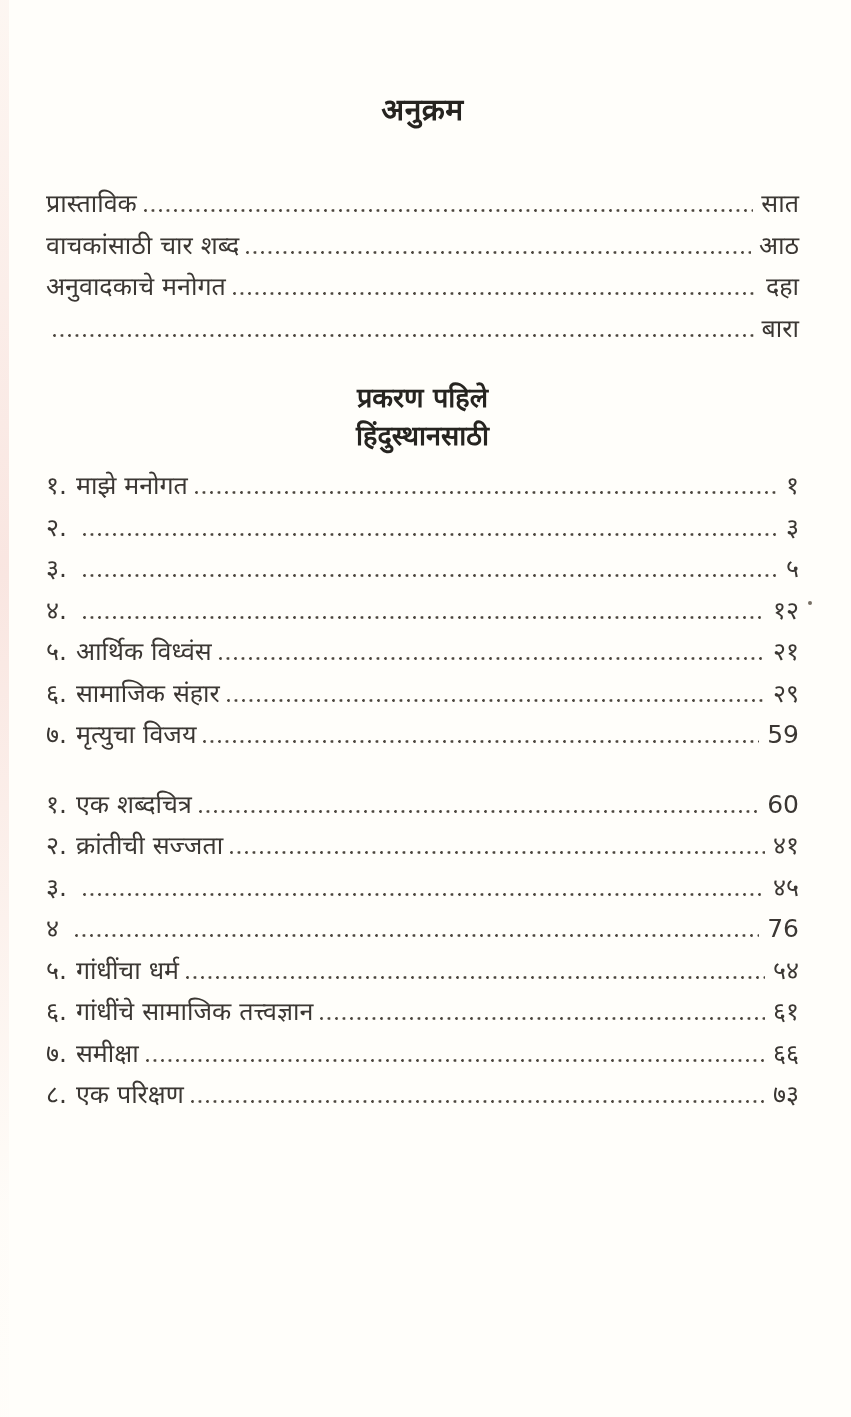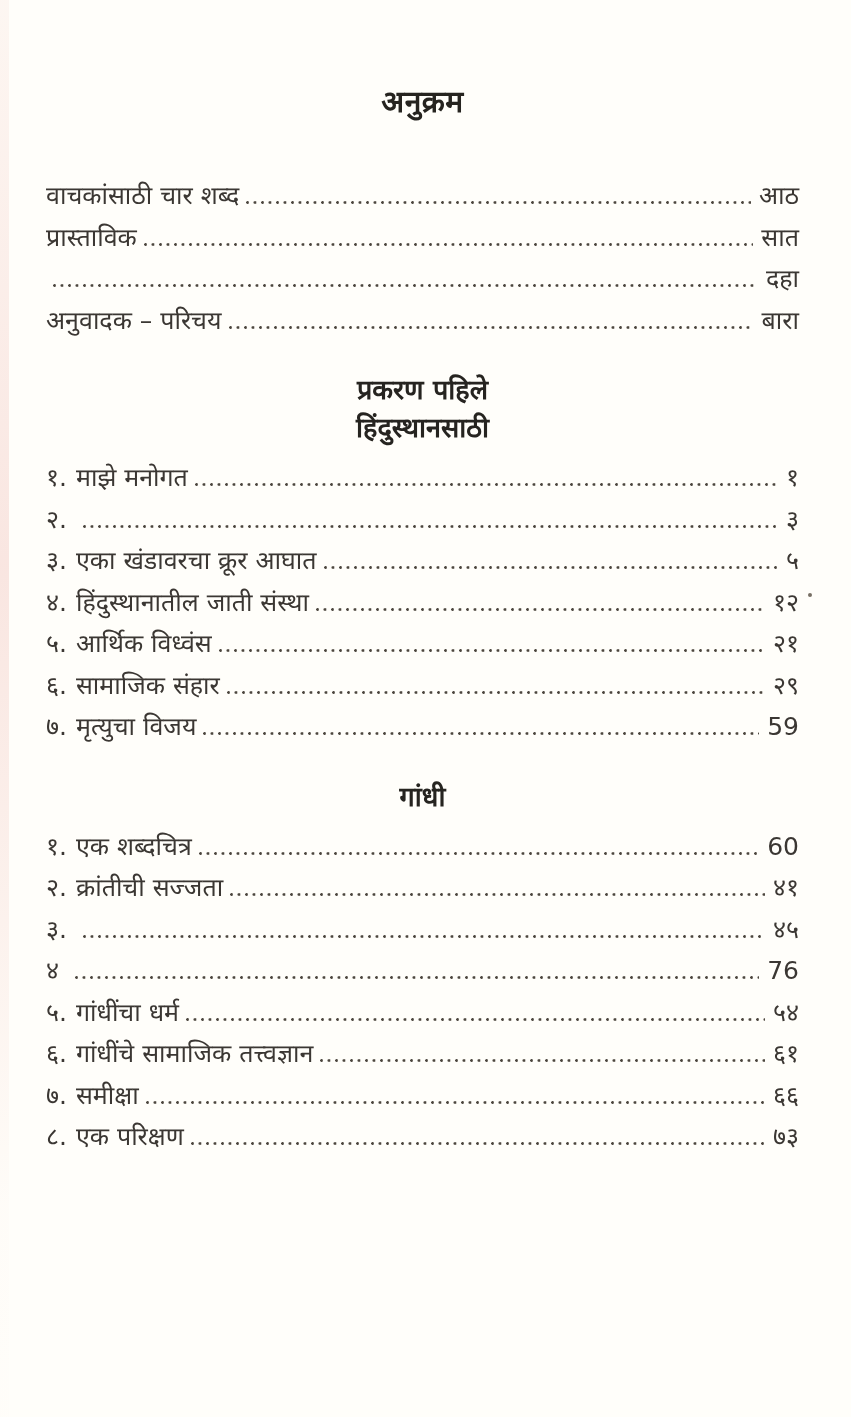--- a/index.html
+++ b/index.html
@@ -9,21 +9,21 @@
   }
   .page {
     position: relative;
     width: 851px;
     height: 1417px;
     box-sizing: border-box;
     background: #fffefa;
     overflow: hidden;
     font-family: "DejaVu Sans", "Liberation Sans", sans-serif;
     color: #3b3733;
-    padding: 4px 52px 0 46px;
+    padding: 12px 52px 0 46px;
   }
   
   .edge-tint {
     position: absolute;
     left: 0; top: 0;
     width: 9px; height: 100%;
     background: linear-gradient(to bottom,
       rgba(244, 212, 205, 0.18) 0%,
       rgba(241, 196, 190, 0.42) 40%,
       rgba(243, 205, 198, 0.28) 62%,
@@ -94,35 +94,35 @@
 </head>
 <body>
 
 <div class="page">
   <div class="edge-tint"></div>
 
   <h1 class="contents-title">अनुक्रम</h1>
 
   <div class="front-block">
     <div class="row">
+      <span class="t">प्रास्ताविक</span>
+      <span class="leader"></span>
+      <span class="pg">सात</span>
+    </div>
+    <div class="row">
       <span class="t">वाचकांसाठी चार शब्द</span>
       <span class="leader"></span>
       <span class="pg">आठ</span>
     </div>
     <div class="row">
-      <span class="t">प्रास्ताविक</span>
-      <span class="leader"></span>
-      <span class="pg">सात</span>
-    </div>
-    <div class="row">
+      <span class="t">अनुवादकाचे मनोगत</span>
       <span class="leader"></span>
       <span class="pg">दहा</span>
     </div>
     <div class="row">
-      <span class="t">अनुवादक – परिचय</span>
       <span class="leader"></span>
       <span class="pg">बारा</span>
     </div>
   </div>
 
   <div class="section-heading">
     <div>प्रकरण पहिले</div>
     <div>हिंदुस्थानसाठी</div>
   </div>
   <div>
@@ -132,27 +132,25 @@
       <span class="leader"></span>
       <span class="pg">१</span>
     </div>
     <div class="row">
       <span class="num">२.</span>
       <span class="leader"></span>
       <span class="pg">३</span>
     </div>
     <div class="row">
       <span class="num">३.</span>
-      <span class="t">एका खंडावरचा क्रूर आघात</span>
       <span class="leader"></span>
       <span class="pg">५</span>
     </div>
     <div class="row">
       <span class="num">४.</span>
-      <span class="t">हिंदुस्थानातील जाती संस्था</span>
       <span class="leader"></span>
       <span class="pg">१२</span>
       <span class="ink-dot"></span>
     </div>
     <div class="row">
       <span class="num">५.</span>
       <span class="t">आर्थिक विध्वंस</span>
       <span class="leader"></span>
       <span class="pg">२१</span>
     </div>
@@ -164,21 +162,20 @@
     </div>
     <div class="row">
       <span class="num">७.</span>
       <span class="t">मृत्युचा विजय</span>
       <span class="leader"></span>
       <span class="pg">59</span>
     </div>
   </div>
 
   <div class="section-heading">
-    <div>गांधी</div>
   </div>
   <div>
     <div class="row">
       <span class="num">१.</span>
       <span class="t">एक शब्दचित्र</span>
       <span class="leader"></span>
       <span class="pg">60</span>
     </div>
     <div class="row">
       <span class="num">२.</span>

